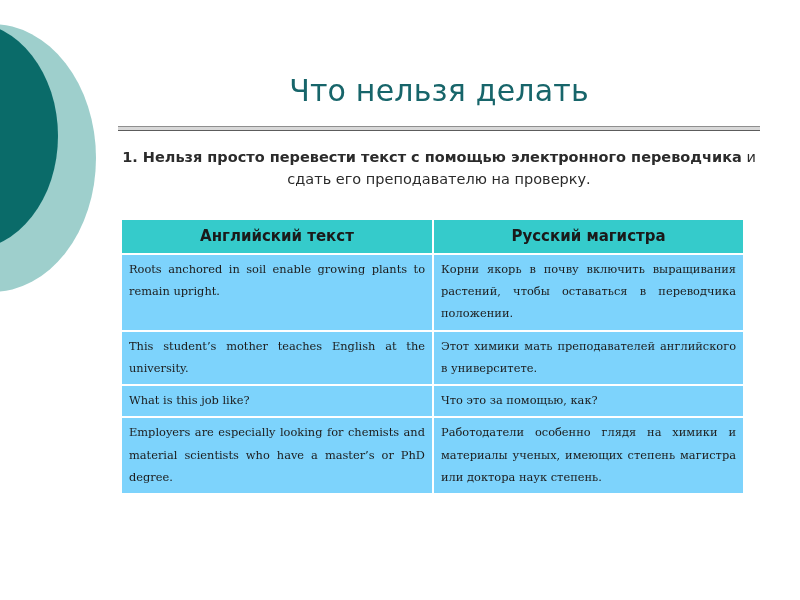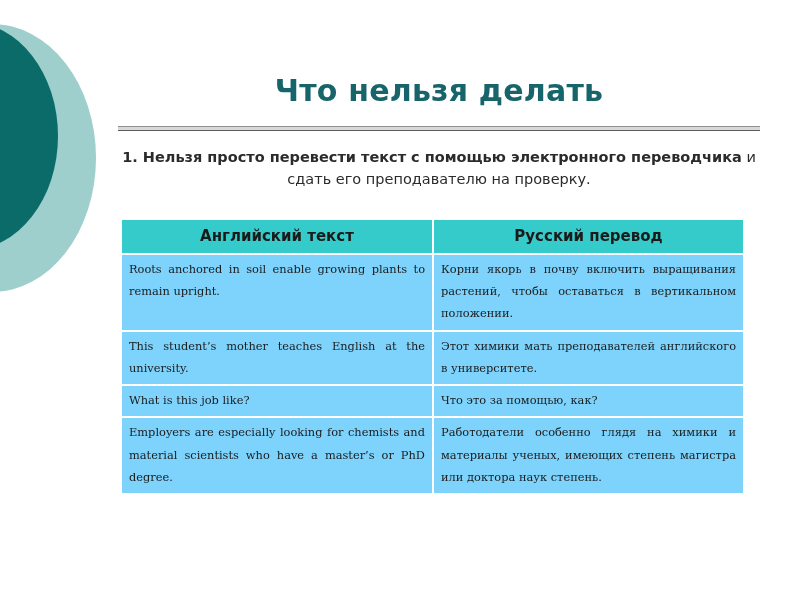--- a/index.html
+++ b/index.html
@@ -45,21 +45,21 @@
   }
 
   
   .slide-title {
     position: absolute;
     left: 118px;
     top: 74px;
     width: 642px;
     text-align: center;
     font-size: 30px;
-    font-weight: bold;
+    font-weight: normal;
     color: #17656A;
     letter-spacing: 0.2px;
     line-height: 1.1;
   }
 
   .title-rule {
     position: absolute;
     left: 118px;
     top: 126px;
     width: 642px;
@@ -140,27 +140,27 @@
 </div>
 
 <table class="tbl">
   <colgroup>
     <col class="col-en">
     <col class="col-ru">
   </colgroup>
   <thead>
     <tr>
       <th>Английский текст</th>
-      <th>Русский перевод</th>
+      <th>Русский магистра</th>
     </tr>
   </thead>
   <tbody>
     <tr>
       <td>Roots anchored in soil enable growing plants to remain upright.</td>
-      <td>Корни якорь в почву включить выращивания растений, чтобы оставаться в вертикальном положении.</td>
+      <td>Корни якорь в почву включить выращивания растений, чтобы оставаться в переводчика положении.</td>
     </tr>
     <tr>
       <td>This student’s mother teaches English at the university.</td>
       <td>Этот химики мать преподавателей английского в университете.</td>
     </tr>
     <tr>
       <td>What is this job like?</td>
       <td>Что это за помощью, как?</td>
     </tr>
     <tr>

